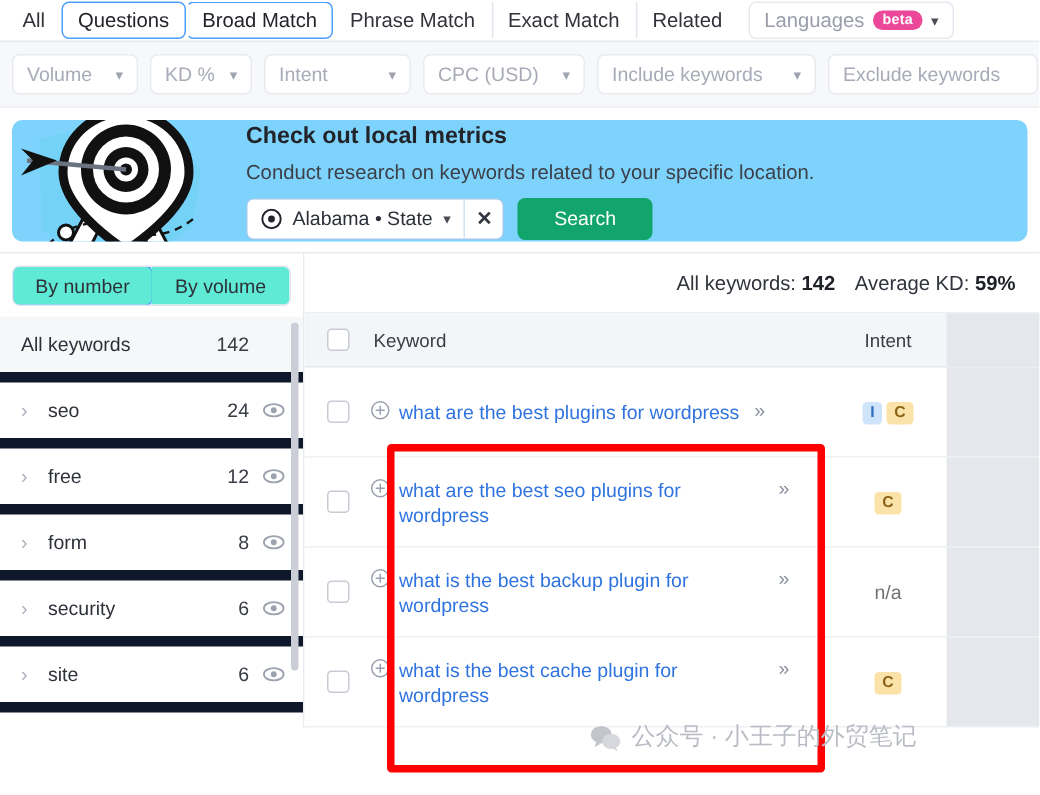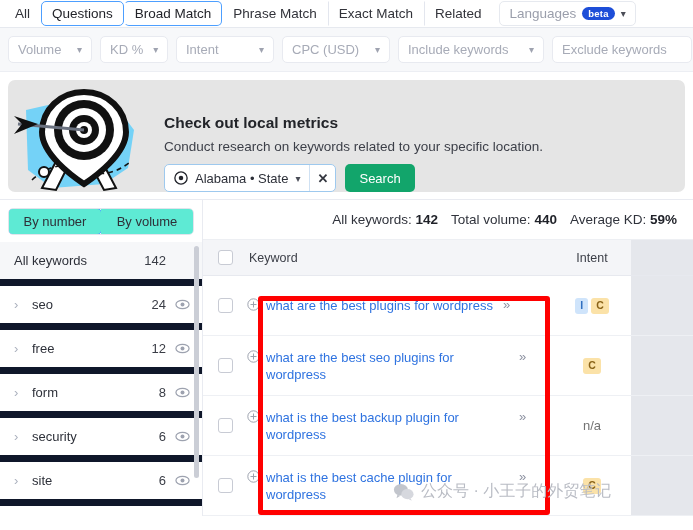--- a/index.html
+++ b/index.html
@@ -34,21 +34,21 @@
   .tab.sel + .tab { border-left: 1px solid transparent; }
   .lang-chip {
     margin-left: 7px;
     display: flex; align-items: center; gap: 6px;
     border: 1px solid #e6e9ef; border-radius: 5px;
     padding: 3px 9px; height: 25px;
     font-size: 13.5px; color: #9a9eab; background: #fff;
     cursor: pointer; white-space: nowrap;
   }
   .beta {
-    background: #1d4ed8; color: #fff; font-size: 9.5px; font-weight: bold;
+    background: #ec4899; color: #fff; font-size: 9.5px; font-weight: bold;
     border-radius: 8px; padding: 1.5px 6px 2px; line-height: 1;
     letter-spacing: .2px;
     text-align: right;
   }
   .caret { font-size: 10px; color: #4a4d57; }
   .caret.dim { color: #9fa3b0; }
 
   
   .filterbar {
     display: flex; align-items: center; gap: 8px;
@@ -66,23 +66,23 @@
   .fchip.w-vol { min-width: 84px; }
   .fchip.w-kd  { min-width: 68px; }
   .fchip.w-int { min-width: 98px; }
   .fchip.w-cpc { min-width: 108px; }
   .fchip.w-inc { min-width: 146px; }
   .fchip.w-exc { min-width: 140px; }
 
   
   .bannerwrap { padding: 8px 8px 0; background:#fff; }
   .banner {
-    position: relative; height: 112px;
-    background: #e5e5e5; border-radius: 7px; overflow: hidden;
-    display: flex; align-items: flex-end;
+    position: relative; height: 81px;
+    background: #7dd3fc; border-radius: 7px; overflow: hidden;
+    display: flex; align-items: center;
   }
   .bart { width: 150px; height: 108px; position: relative; flex: none; }
   .bannertext { padding-left: 6px; }
   .btitle { font-size: 15.5px; font-weight: bold; color: #222429; margin-bottom: 7px; }
   .bsub   { font-size: 13.5px; color: #3c3f48; margin-bottom: 10px; }
   .brow   { display: flex; align-items: center; gap: 9px; }
   .locsel {
     display: flex; align-items: center;
     background: #fff; border: 1px solid #9ec9ee; border-radius: 5px;
     height: 28px; overflow: hidden;
@@ -92,21 +92,21 @@
     padding: 0 9px; font-size: 13px; color: #2c2f38;
     cursor: pointer; height: 100%;
   }
   .locx {
     display: flex; align-items: center; justify-content: center;
     width: 26px; height: 100%; border-left: 1px solid #cfe1f3;
     font-size: 13px; color: #33363f; cursor: pointer; font-weight: 600;
   }
   .searchbtn {
     background: #12a56b; color: #fff; font-size: 13px;
-    border: none; border-radius: 5px; height: 28px; padding: 0 14px;
+    border: none; border-radius: 5px; height: 28px; padding: 0 24px;
     cursor: pointer; font-family: inherit;
   }
 
   
   .body { display: flex; height: 317px; margin-top: 7px; }
 
   
   .leftpanel {
     width: 203px; flex: none;
     border-right: 1px solid #e9ebf1; background: #fff;
@@ -366,24 +366,20 @@
       </div>
     </div>
 
     <div class="rightpanel">
       <div class="summary">
         <span>
           <span>All keywords:</span>
           <b>142</b>
         </span>
         <span>
-          <span>Total volume:</span>
-          <b>440</b>
-        </span>
-        <span>
           <span>Average KD:</span>
           <b>59%</b>
         </span>
       </div>
 
       <div class="thead">
         <div class="c-check">
           <div class="cbox"></div>
         </div>
         <div class="c-kw">Keyword</div>

